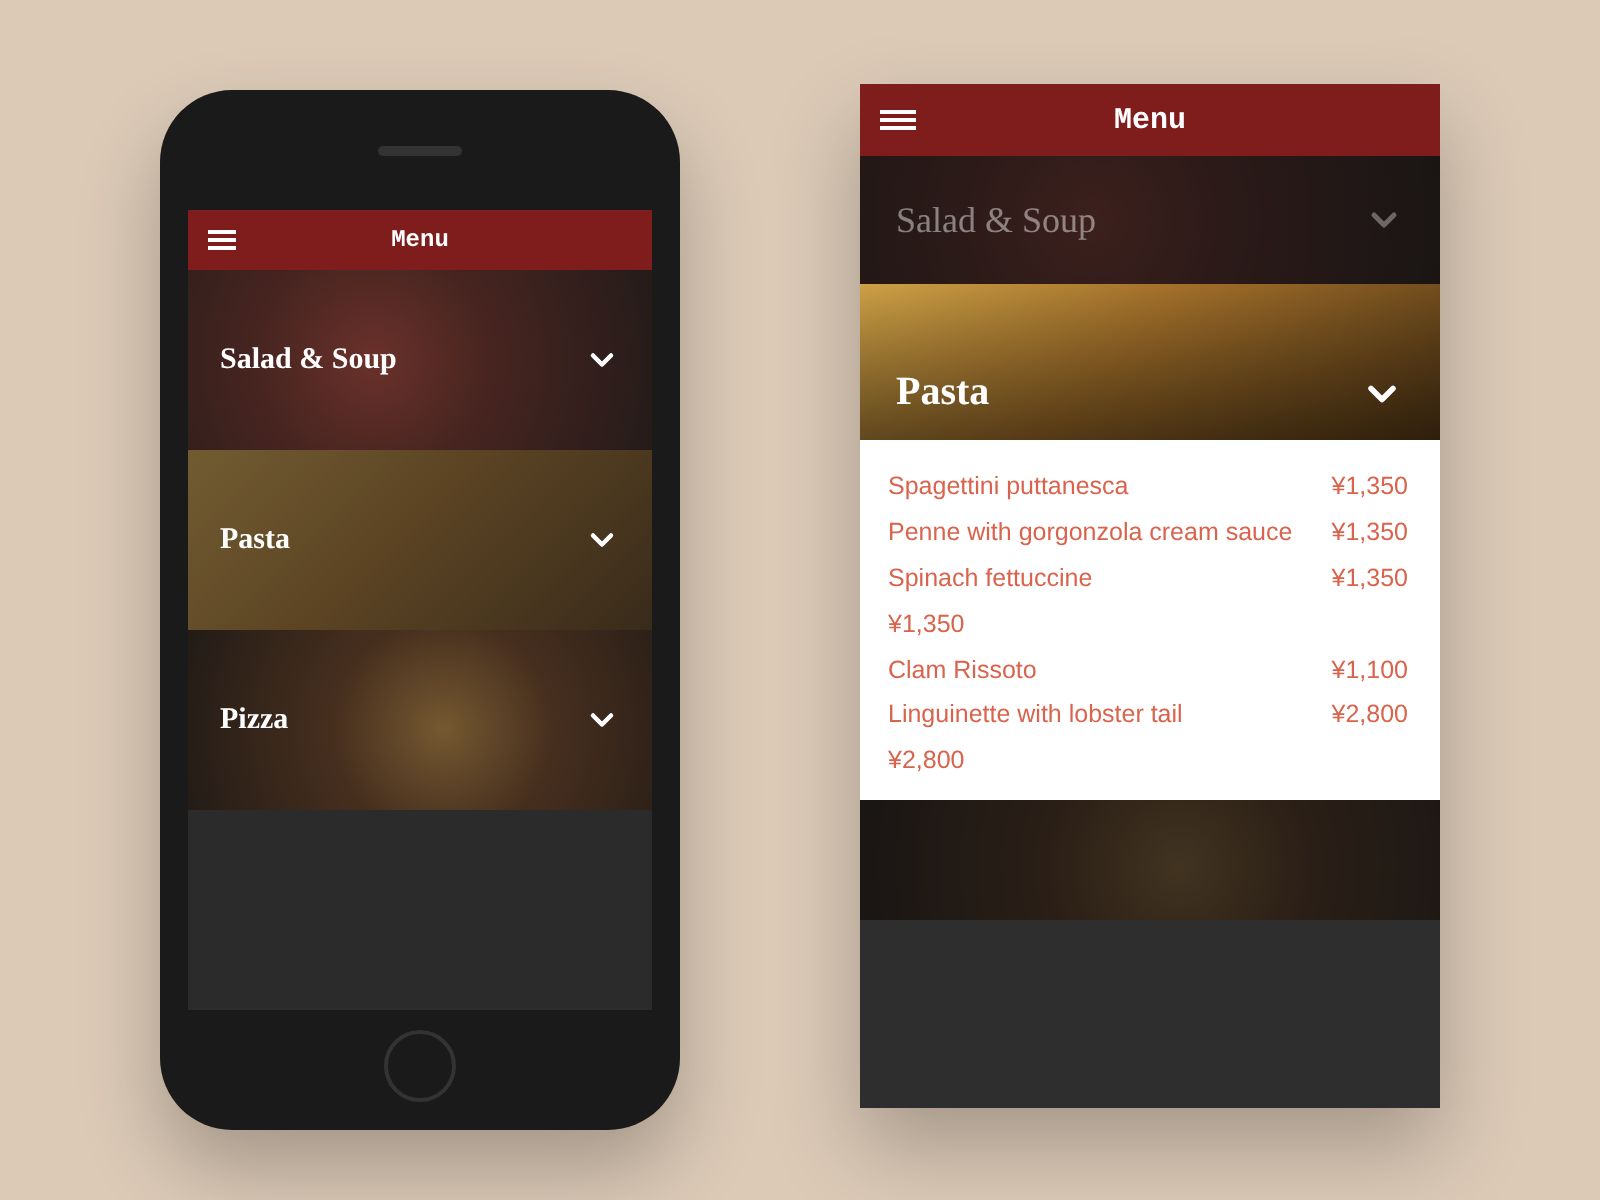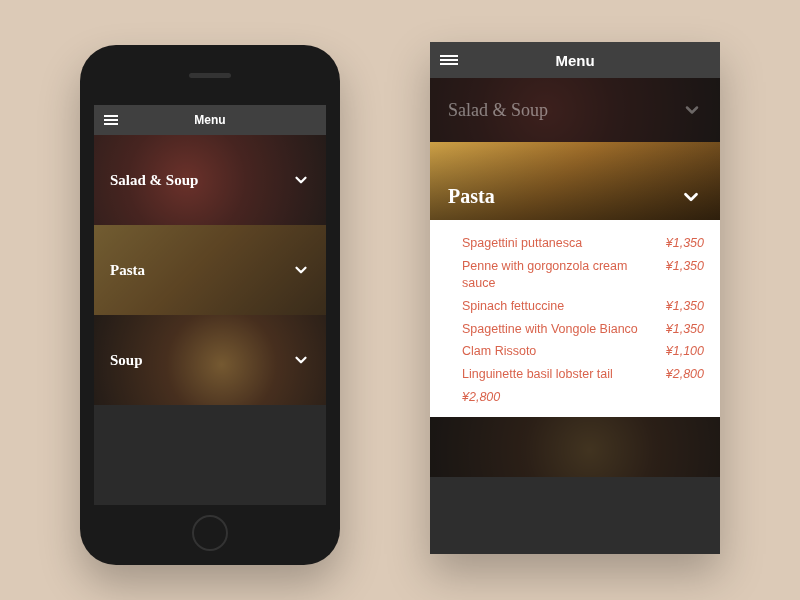--- a/index.html
+++ b/index.html
@@ -48,27 +48,27 @@
     bottom: 14px;
     left: 50%;
     transform: translateX(-50%);
     width: 36px;
     height: 36px;
     border: 2px solid #333;
     border-radius: 50%;
   }
 
   .header {
-    background: #404040;
+    background: #7f1d1d;
     color: #fff;
     display: flex;
     align-items: center;
     justify-content: center;
     position: relative;
-    font-family: Liberation Sans, sans-serif;
+    font-family: Liberation Mono, monospace;
     font-weight: 600;
     text-align: center;
   }
   .phone-screen .header { height: 30px; font-size: 12px; }
   .hamburger {
     position: absolute;
     left: 10px;
     display: flex;
     flex-direction: column;
     gap: 2px;
@@ -155,35 +155,35 @@
     font-size: 20px;
     font-weight: bold;
     overflow: hidden;
     cursor: pointer;
   }
   .panel .active-row .overlay { background: linear-gradient(to top, rgba(0,0,0,0.5), rgba(0,0,0,0.05)); }
   .panel .active-row .label, .panel .active-row .chev { position: relative; z-index: 2; }
 
   .menu-list {
     background: #fff;
-    padding: 12px 16px 8px 32px;
+    padding: 12px 16px 8px 14px;
     font-family: -apple-system, Helvetica, Arial, sans-serif;
   }
   .menu-item {
     display: flex;
     justify-content: space-between;
     align-items: flex-start;
     gap: 10px;
     color: #d9634c;
     font-size: 12.5px;
     line-height: 1.35;
     padding: 3px 0;
   }
   .menu-item .name { flex: 1; }
-  .menu-item .price { white-space: nowrap; font-style: italic; }
+  .menu-item .price { white-space: nowrap; }
 
   .panel-bottom {
     position: relative;
     flex: 1;
     height: 60px;
   }
 </style>
 </head>
 <body>
 
@@ -216,21 +216,21 @@
       <span class="chev">
         <svg width="18" height="18" viewBox="0 0 24 24">
             <path d="M6 9l6 6 6-6" stroke="#fff" stroke-width="3" fill="none" stroke-linecap="round" stroke-linejoin="round"></path>
           </svg>
       </span>
     </div>
 
     <div class="category-row">
       <div class="bg bg-pizza"></div>
         <div class="overlay"></div>
-      <span class="label">Soup</span>
+      <span class="label">Pizza</span>
       <span class="chev">
         <svg width="18" height="18" viewBox="0 0 24 24">
             <path d="M6 9l6 6 6-6" stroke="#fff" stroke-width="3" fill="none" stroke-linecap="round" stroke-linejoin="round"></path>
           </svg>
       </span>
     </div>
 
   </div>
   <div class="phone-home"></div>
 </div>
@@ -274,29 +274,28 @@
     </div>
     <div class="menu-item">
       <span class="name">Penne with gorgonzola cream sauce</span>
       <span class="price">¥1,350</span>
     </div>
     <div class="menu-item">
       <span class="name">Spinach fettuccine</span>
       <span class="price">¥1,350</span>
     </div>
     <div class="menu-item">
-      <span class="name">Spagettine with Vongole Bianco</span>
       <span class="price">¥1,350</span>
     </div>
     <div class="menu-item">
       <span class="name">Clam Rissoto</span>
       <span class="price">¥1,100</span>
     </div>
     <div class="menu-item">
-      <span class="name">Linguinette basil lobster tail</span>
+      <span class="name">Linguinette with lobster tail</span>
       <span class="price">¥2,800</span>
     </div>
     <div class="menu-item">
       <span class="price">¥2,800</span>
     </div>
   </div>
 
   <div class="panel-bottom">
     <div class="bg bg-pizza" style="position:absolute;inset:0;"></div>
     <div class="overlay" style="position:absolute;inset:0;background:rgba(20,20,20,0.78);"></div>

